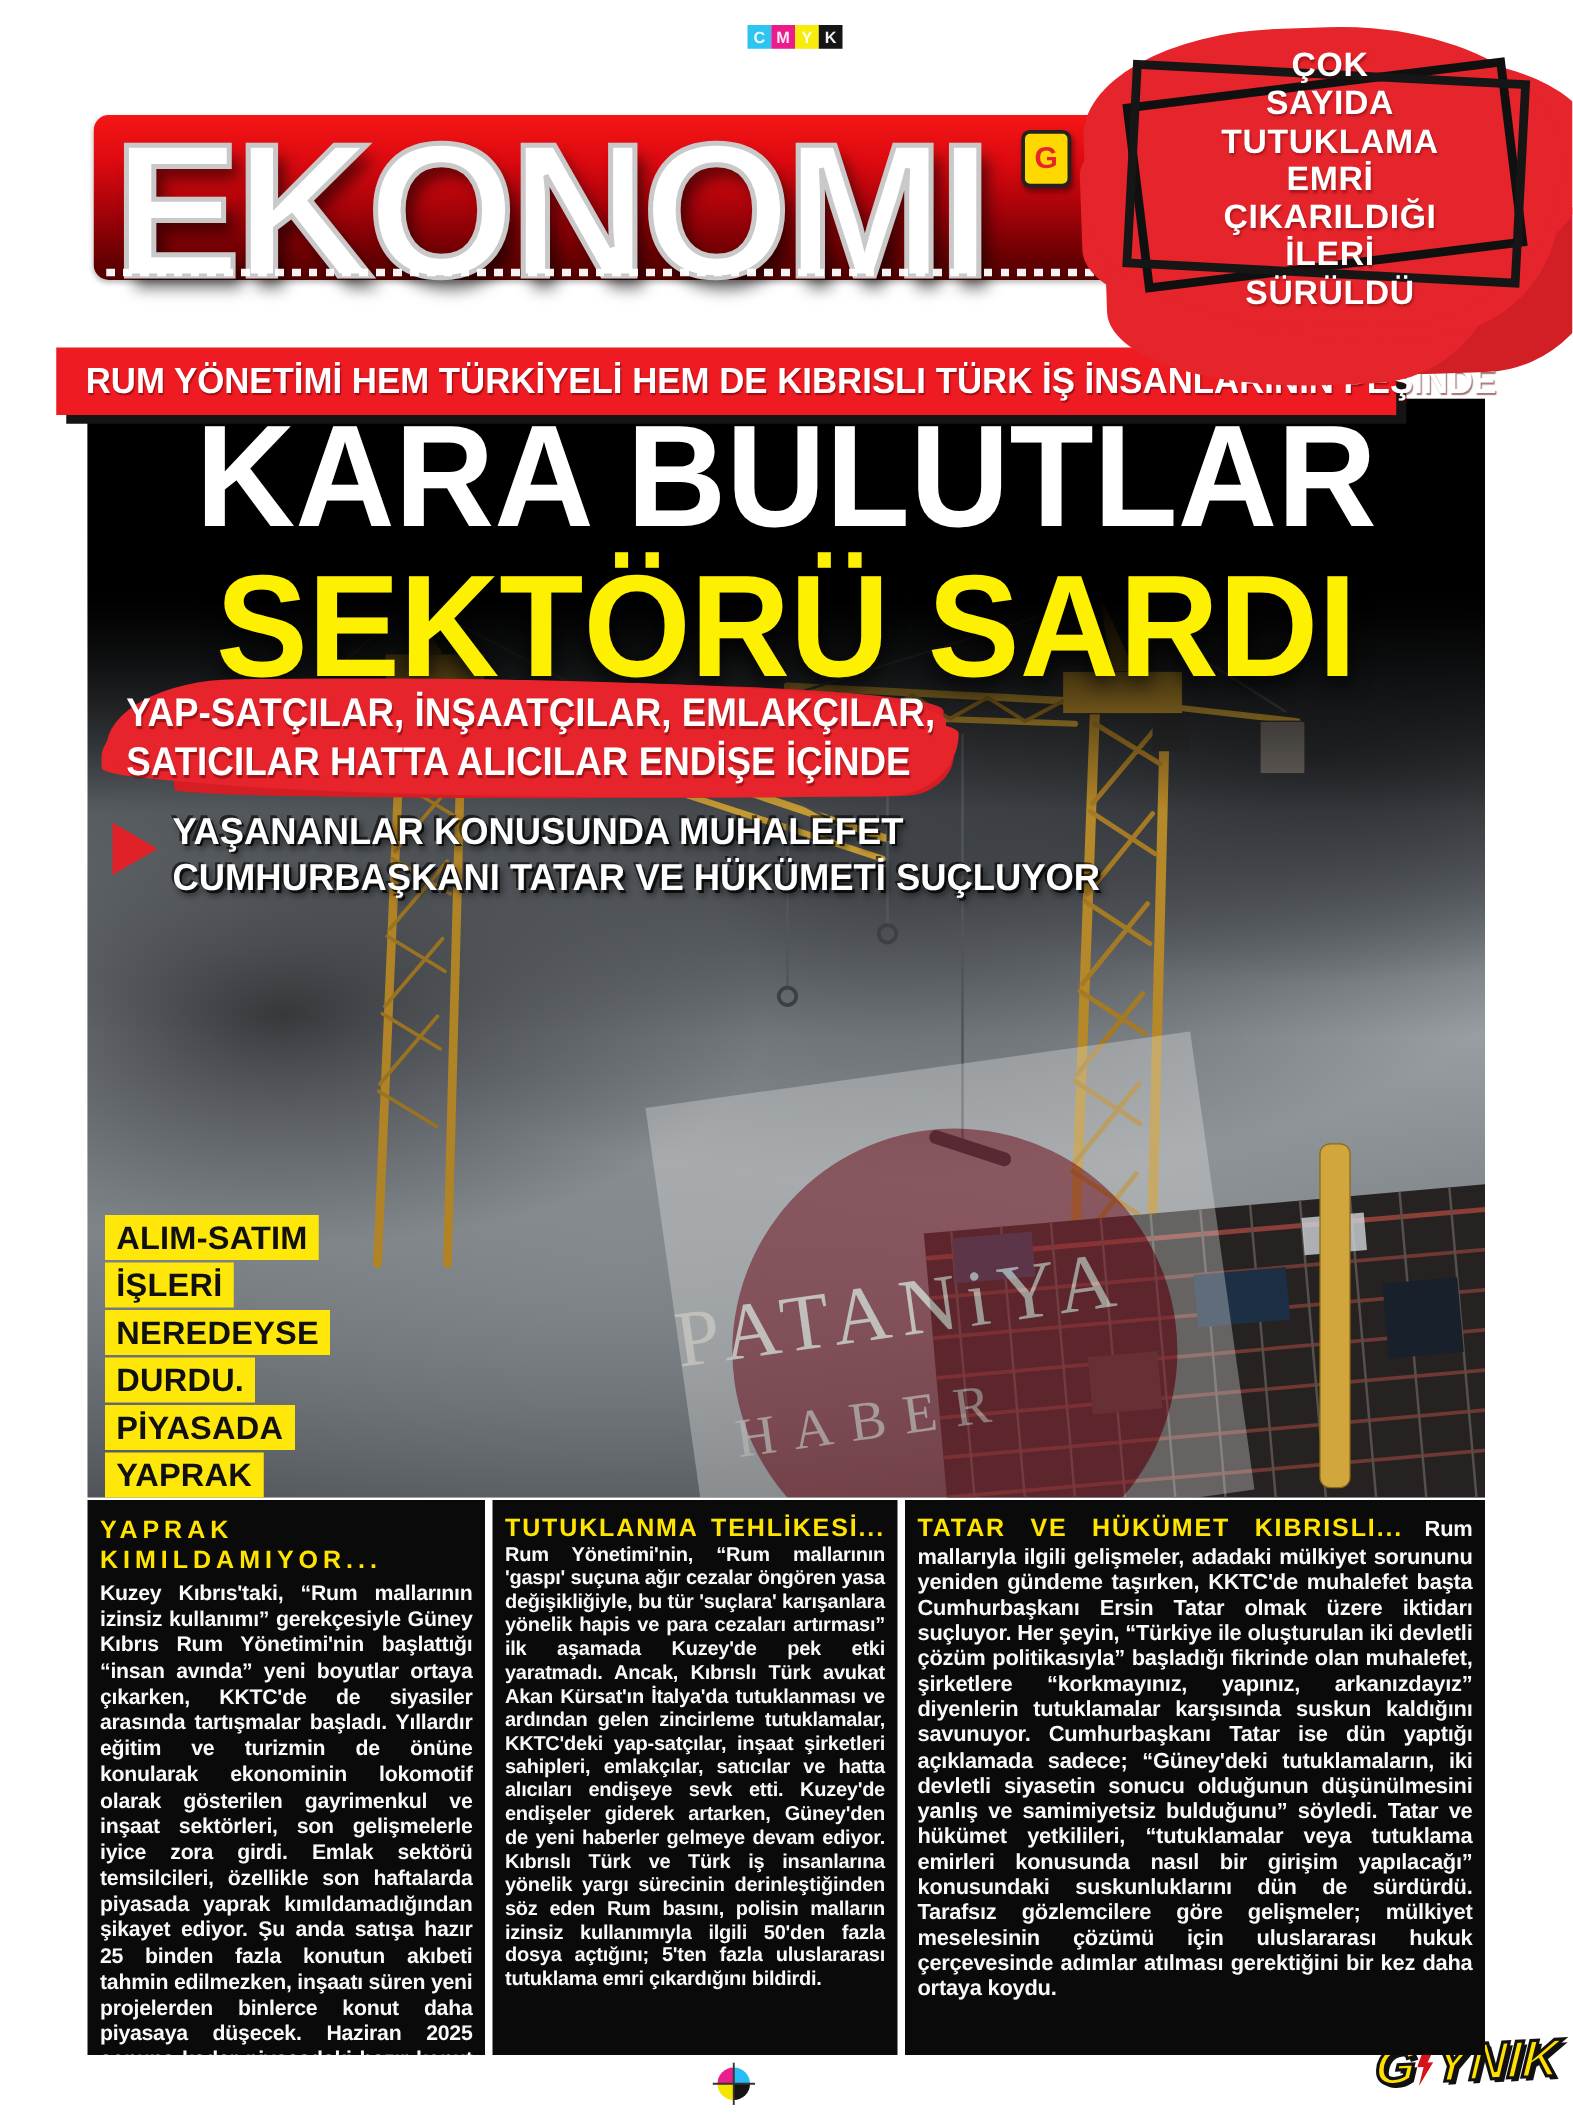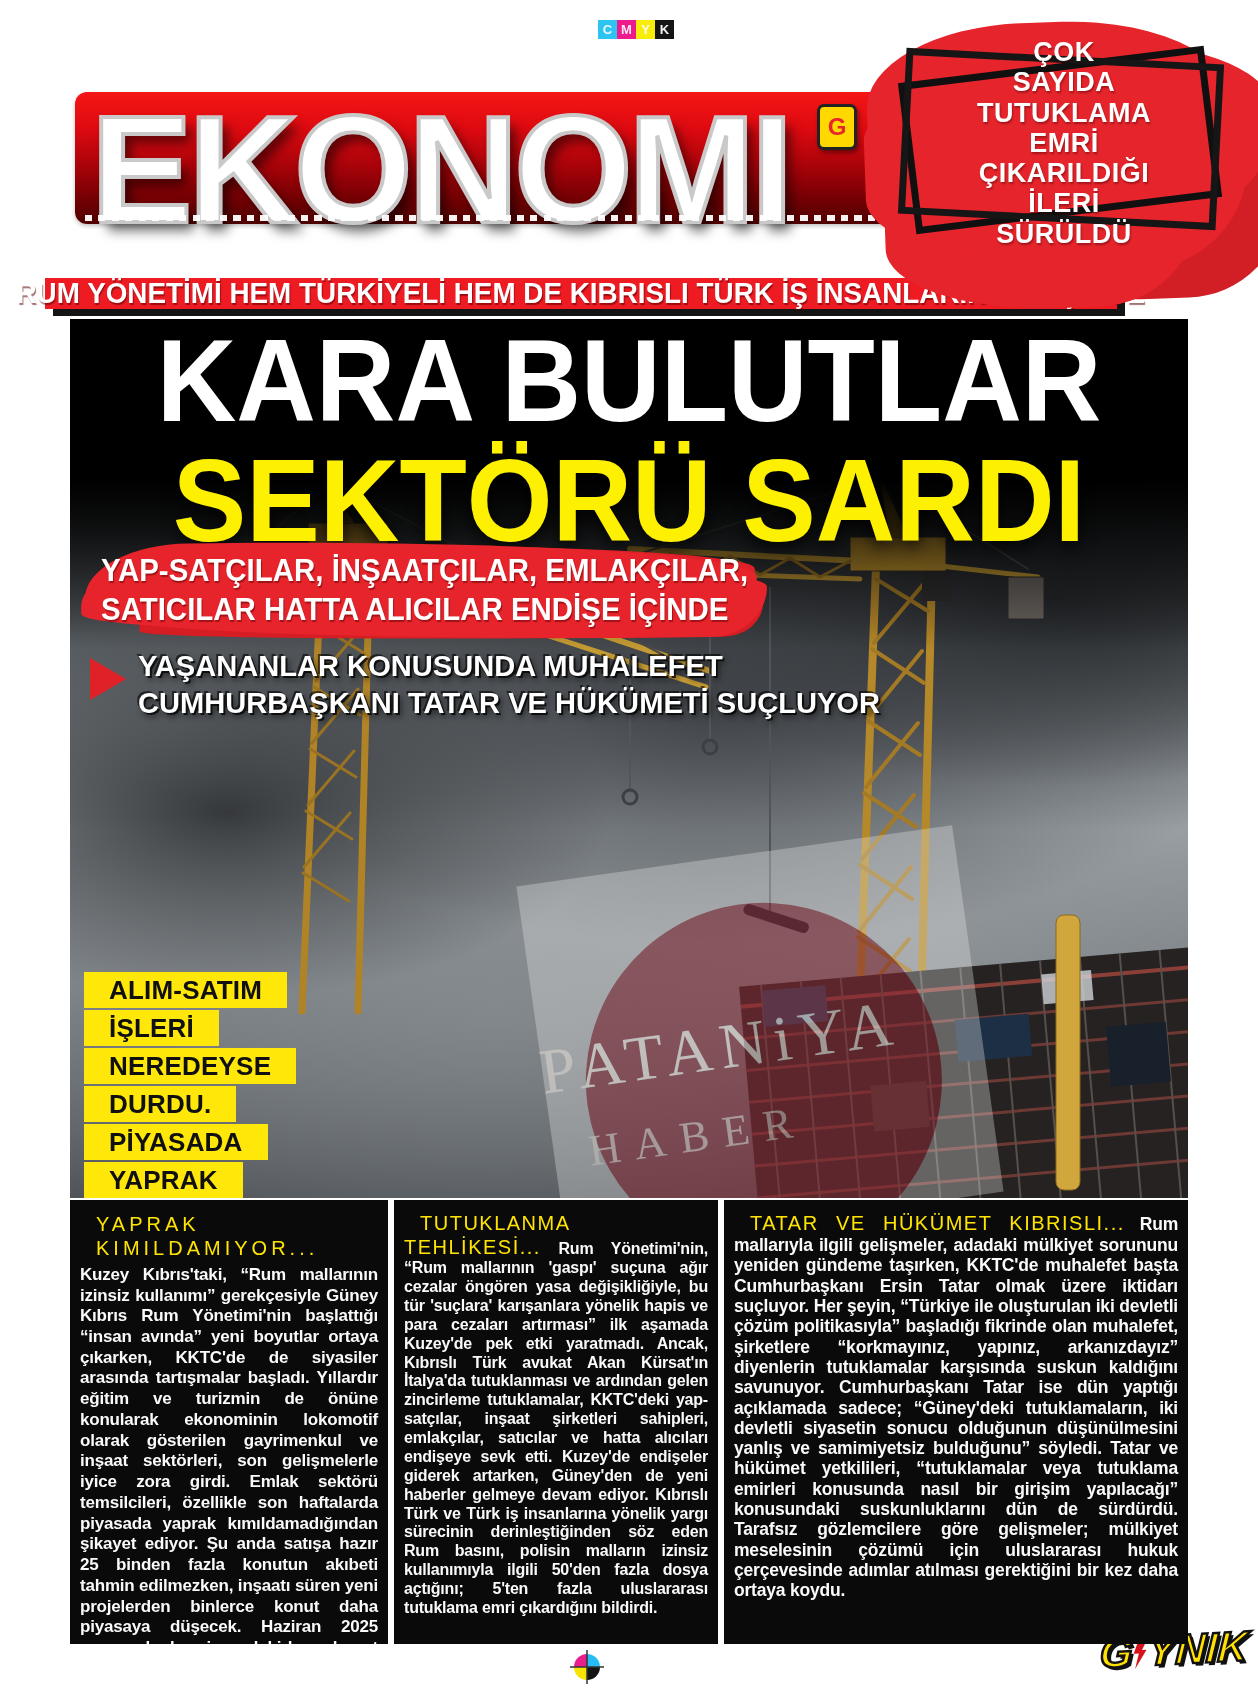--- a/index.html
+++ b/index.html
@@ -36,22 +36,22 @@
     box-shadow:26px 40px 0 -30px #e6242b,-20px 80px 0 -34px #e6242b,60px -8px 0 -34px #e6242b,
       -30px -16px 0 -38px #d92027,70px 80px 0 -40px #d21f26,-40px 30px 0 -36px #e6242b;}
   .splash-frame{position:absolute;border:7px solid #101010;}
   .splash-frame.f1{left:34px;top:40px;right:42px;bottom:46px;transform:rotate(-7deg);}
   .splash-frame.f2{left:30px;top:32px;right:36px;bottom:40px;transform:rotate(3deg);border-color:#161616;}
   .splash-lines{position:absolute;inset:0;display:flex;flex-direction:column;align-items:center;justify-content:center;
     font-size:27px;font-weight:900;color:#fff;line-height:1.12;letter-spacing:.5px;text-align:center;
     text-shadow:1px 2px 2px rgba(60,0,0,.4);}
 
   
-  .kicker{position:absolute;left:45px;top:278px;width:1072px;height:31px;background:#ee1b23;z-index:5;
-    box-shadow:8px 7px 0 #141414;display:flex;align-items:center;justify-content:center;}
+  .kicker{position:absolute;left:45px;top:278px;width:1072px;height:54px;background:#ee1b23;z-index:5;
+    box-shadow:8px 7px 0 #141414;display:flex;align-items:center;justify-content:flex-start;}
   .kicker span{font-size:29px;font-weight:900;color:#fff;white-space:nowrap;transform:scaleX(.96);
     text-shadow:1px 2px 1px rgba(90,0,0,.55);}
 
   
   .photo{position:absolute;left:70px;top:319px;width:1118px;height:879px;overflow:hidden;
     background:
       radial-gradient(ellipse 620px 300px at 14% 56%, rgba(38,40,43,.85), transparent 62%),
       radial-gradient(ellipse 820px 360px at 58% 44%, rgba(52,55,59,.8), transparent 66%),
       radial-gradient(ellipse 700px 300px at 88% 32%, rgba(28,30,33,.85), transparent 62%),
       radial-gradient(ellipse 900px 420px at 38% 78%, rgba(136,142,147,.7), transparent 72%),
@@ -80,29 +80,29 @@
   .arrow-tri{width:0;height:0;border-top:21px solid transparent;border-bottom:21px solid transparent;
     border-left:36px solid #e02128;margin-top:10px;}
   .arrowdeck .lines{margin-left:12px;}
   .arrowdeck .lines div{font-size:30px;font-weight:900;color:#fff;line-height:1.22;transform:scaleX(.97);
     transform-origin:left;white-space:nowrap;
     text-shadow:-2px -2px 0 rgba(0,0,0,.6),2px 2px 0 rgba(0,0,0,.75),3px 4px 6px rgba(0,0,0,.6);}
 
   
   .highlight{position:absolute;left:84px;top:972px;z-index:5;}
   .highlight div{display:table;background:#ffe70a;color:#101010;font-size:26px;font-weight:900;
-    padding:3px 25px 2px;margin-bottom:2px;letter-spacing:.2px;}
+    padding:3px 9px 2px;margin-bottom:2px;letter-spacing:.2px;}
 
   
   .columns{position:absolute;left:70px;top:1200px;width:1118px;height:444px;display:flex;gap:6px;z-index:6;}
   .col{background:#0a0a0a;box-sizing:border-box;padding:12px 10px;overflow:hidden;}
   .col-1{width:318px;}
   .col-2{width:324px;}
   .col-3{flex:1;}
-  .col .lead{color:#ffe400;font-weight:400;margin-left:16px;}
+  .col .lead{color:#ffe400;font-weight:700;}
   .col-1 .lead{display:block;font-size:20px;letter-spacing:4px;margin-bottom:4px;}
   .col-2 .lead,.col-3 .lead{font-size:20px;letter-spacing:1.5px;}
   .col .lead-tail{color:#fafafa;font-weight:700;}
   .col .body{color:#fafafa;text-align:justify;font-weight:600;letter-spacing:-.2px;}
   .col-1 .body{font-size:17px;line-height:1.22;}
   .col-2 .body{font-size:16px;line-height:1.18;}
   .col-3 .body{font-size:17.5px;line-height:1.16;}
 
   
   .regmark{position:absolute;left:570px;top:1650px;}

